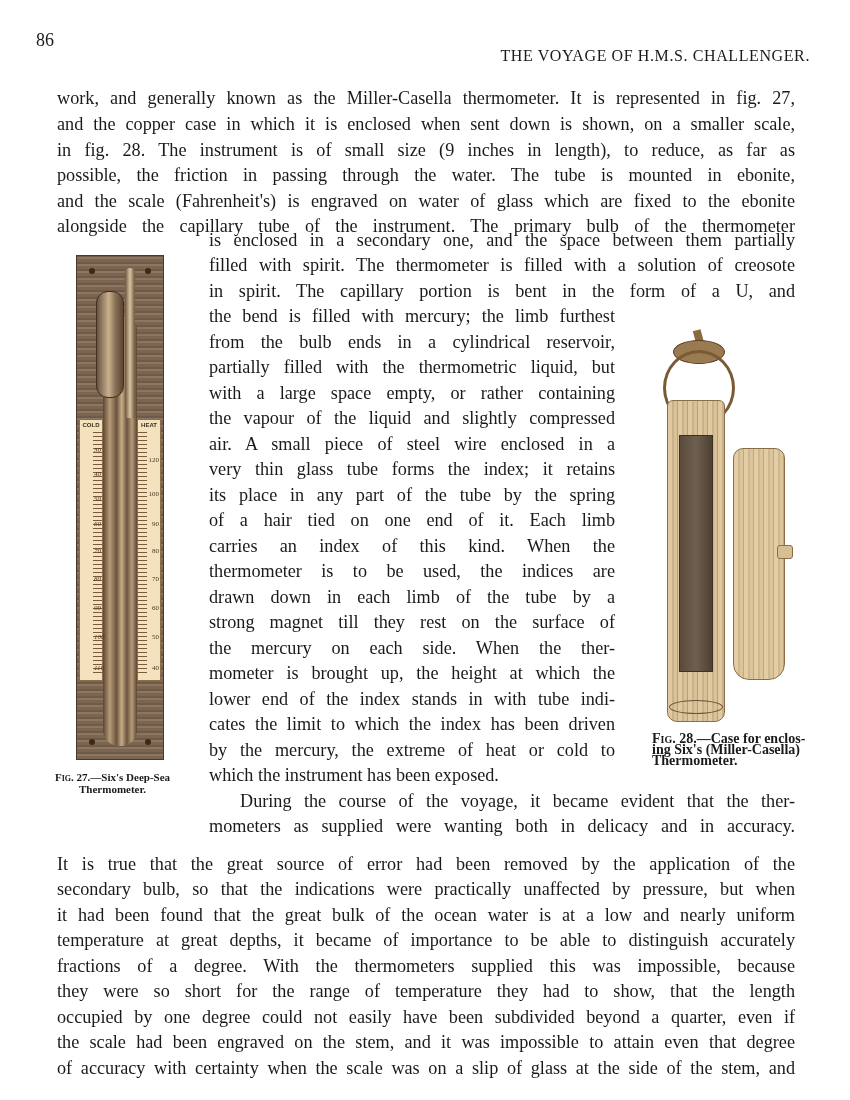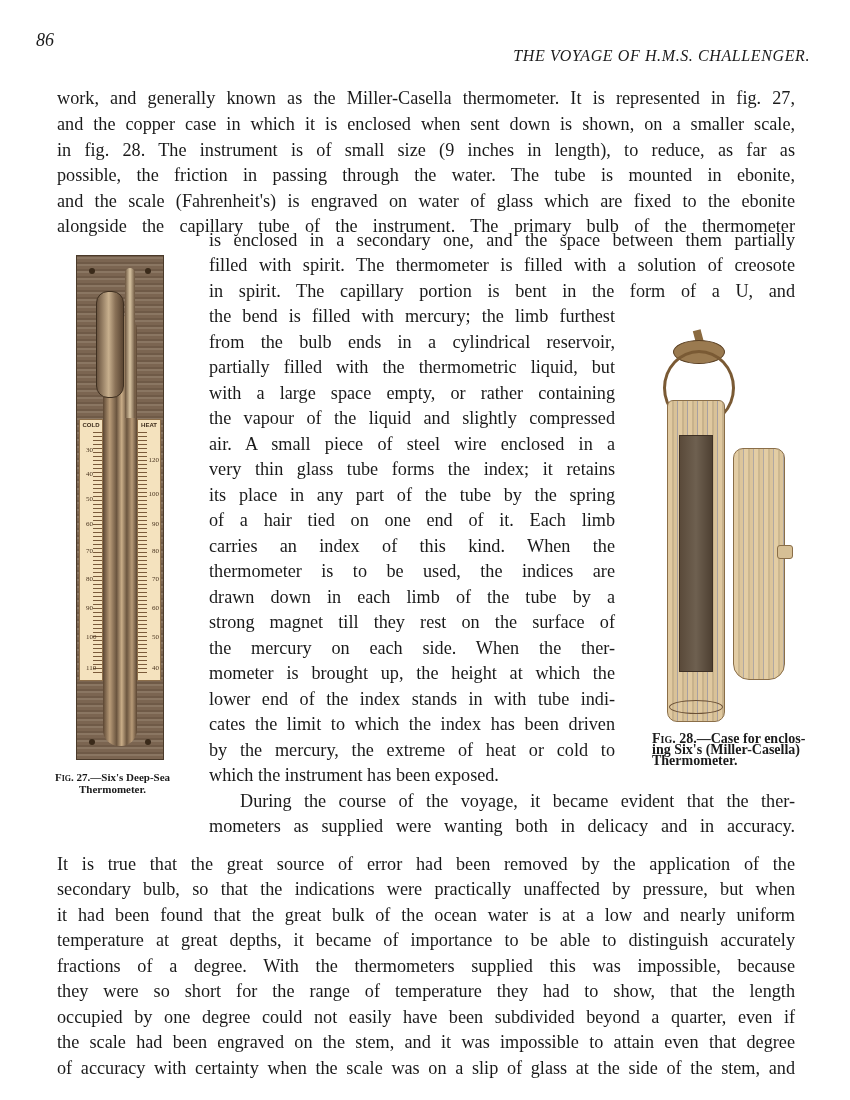--- a/index.html
+++ b/index.html
@@ -1,18 +1,18 @@
 <!DOCTYPE html>
 <html><head>
 <meta charset="utf-8">
 <style>
   html,body{margin:0;padding:0;background:#ffffff;}
   body{width:850px;height:1100px;position:relative;overflow:hidden;font-family:"Liberation Serif","DejaVu Serif",serif;color:#1a1a1a;}
   .page{position:absolute;left:0;top:0;width:850px;height:1100px;}
-  .header{position:absolute;top:30px;left:36px;right:40px;height:24px;font-style:italic;}
+  .header{position:absolute;top:30px;left:36px;right:40px;height:24px;}
   .pagenum{position:absolute;left:0;top:0;font-size:18px;}
   .runhead{position:absolute;left:0;right:0;top:17px;text-align:right;font-size:16px;letter-spacing:0.6px;padding-left:30px;}
   .line{position:absolute;font-size:18.2px;line-height:25px;white-space:nowrap;text-align:justify;text-align-last:justify;}
   .full{left:57px;width:738px;margin-top:12px;}
   .mid{left:209px;width:406px;}
   .wide{left:209px;width:586px;}
   .indent{left:240px;width:555px;}
   .lastline{text-align-last:left;}
   .caption{position:absolute;font-size:11px;line-height:12px;font-weight:bold;}
   .sc{font-variant:small-caps;}
@@ -20,21 +20,21 @@
   .fig27{position:absolute;left:76px;top:255px;width:86px;height:503px;background:#7a6450;
     background-image:repeating-linear-gradient(0deg,#7b6551 0 3px,#8a7662 3px 5px,#6f5a47 5px 7px);border:1px solid #4a3a2a;}
   .scale{position:absolute;top:163px;height:260px;width:22px;background:#f4e2be;border:1px solid #8c6e4a;}
   .scale.left{left:2px;}
   .scale.right{right:2px;}
   .scale .hd{position:absolute;top:2px;left:0;right:0;font-family:"Liberation Sans",sans-serif;font-size:6px;font-weight:bold;text-align:center;color:#3a2a1a;}
   .ticks{position:absolute;top:12px;bottom:4px;width:9px;background:repeating-linear-gradient(180deg,#7a5a3a 0 1px,transparent 1px 4px);}
   .left .ticks{right:0;}
   .right .ticks{left:0;}
   .num{position:absolute;font-size:7px;color:#4a3520;}
-  .left .num{left:6px;}
+  .left .num{left:14px;font-style:italic;}
   .right .num{right:1px;}
   .tube{position:absolute;left:26px;width:34px;top:60px;height:430px;border-radius:14px 14px 16px 16px;
     background:linear-gradient(90deg,#5b4633 0%,#b89b78 20%,#6b553f 40%,#c9ad88 55%,#6b553f 70%,#b89b78 85%,#5b4633 100%);}
   .bulb{position:absolute;left:19px;top:35px;width:26px;height:105px;border-radius:12px;
     background:linear-gradient(90deg,#6a5440,#c8b08e 45%,#8a7258 70%,#5a4532);border:1px solid #3e2f20;}
   .stem{position:absolute;left:48px;top:12px;width:10px;height:150px;border-radius:5px 5px 0 0;
     background:linear-gradient(90deg,#6b553f,#d8c4a2,#6b553f);}
   .bolt{position:absolute;width:6px;height:6px;border-radius:50%;background:#3a2a1a;}
   
   .fig28{position:absolute;left:655px;top:330px;width:150px;height:395px;}

